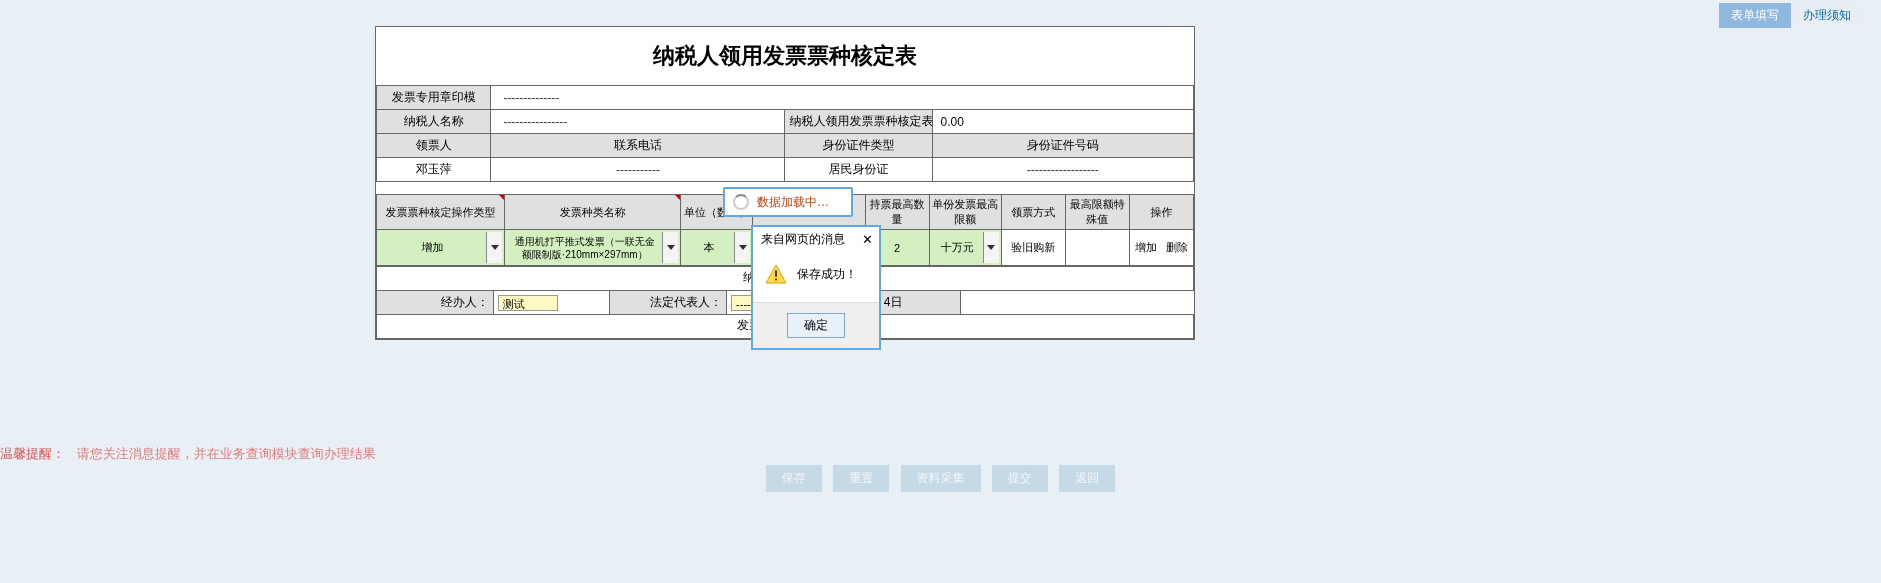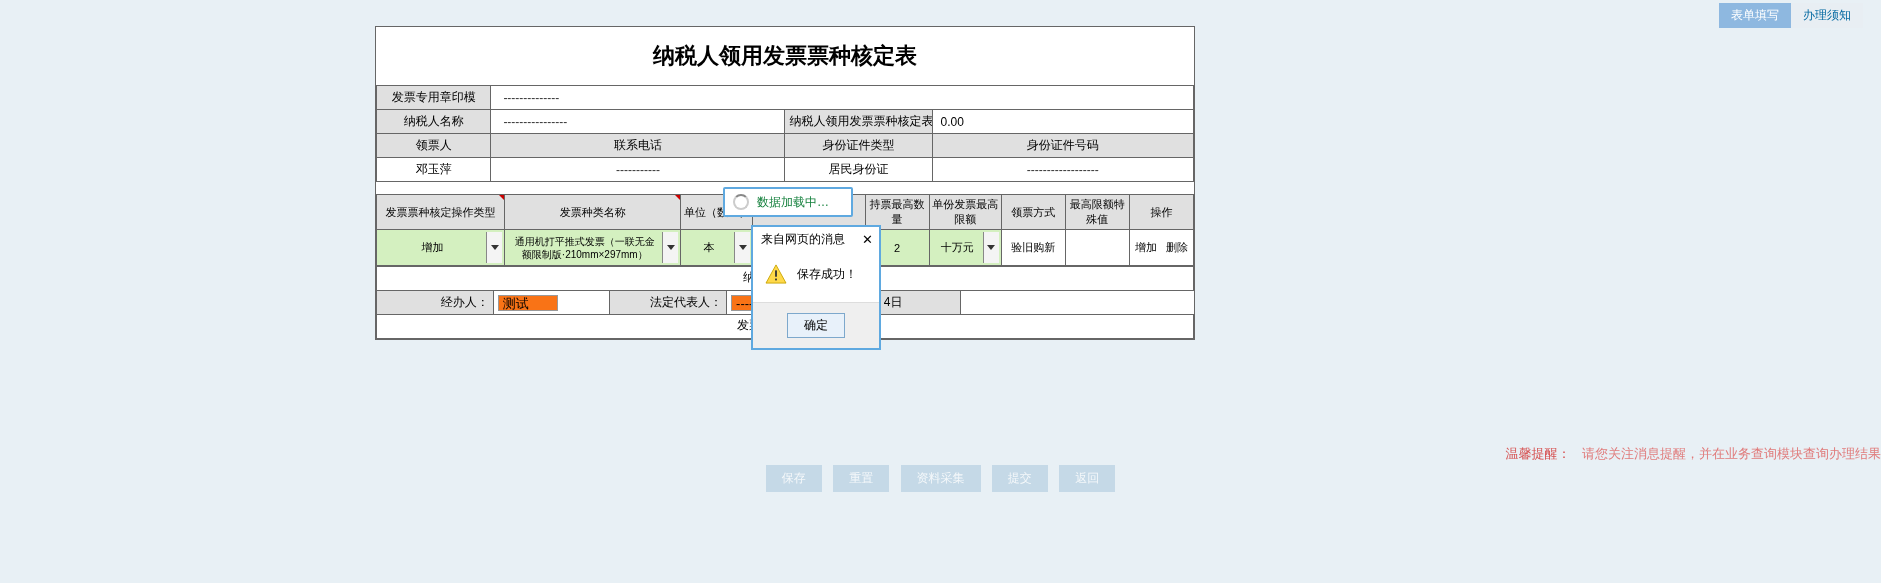--- a/index.html
+++ b/index.html
@@ -127,42 +127,42 @@
       height:40px;
       vertical-align:top;
     }
     .footer-tiny td {
       background:#e0e0e0;
       font-size:11px;
       padding:2px 4px;
     }
     .footer-tiny .inp {
       display:inline-block;
-      background:#f97316;
+      background:#fef9c3;
       border:1px solid #999;
       min-width:60px;
       height:16px;
       line-height:16px;
       padding:0 4px;
-      font-size:13px;
+      font-size:11px;
     }
     .seal-row td {
       background:#fff;
       text-align:left;
       vertical-align:top;
       height:60px;
       padding:4px 8px;
     }
 
     
     .bottom-msg {
       position:absolute;
       left:0; right:0;
       top: 445px;
-      text-align:right;
+      text-align:left;
       font-size:13px;
     }
     .bottom-msg .red { color:#d64f4f; margin-right:8px;}
     .bottom-msg .txt { color:#e07b7b;}
     
     .bottom-buttons {
       position:absolute;
       left:0; right:0;
       top: 465px;
       text-align:center;
@@ -193,21 +193,21 @@
       padding:0 8px;
       z-index:10;
     }
     .spinner {
       width:16px; height:16px;
       border:2px solid #ccc;
       border-top-color:#888;
       border-radius:50%;
       margin-right:8px;
     }
-    .loading-popup span { font-size:12px; color:#15803d;}
+    .loading-popup span { font-size:12px; color:#c2410c;}
 
     
     .msg-dialog {
       position:absolute;
       left: 751px;
       top: 225px;
       width: 130px;
       background:#fff;
       border:2px solid #5fa9e0;
       z-index:11;

